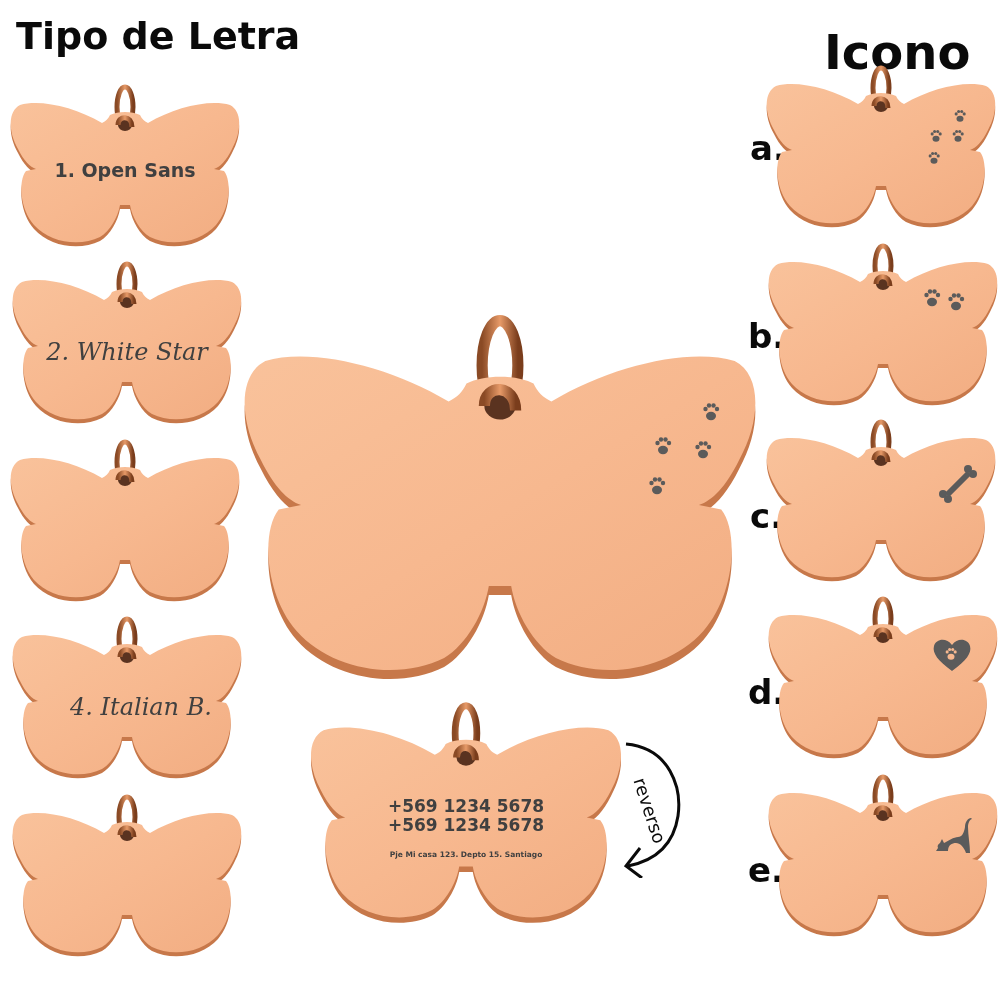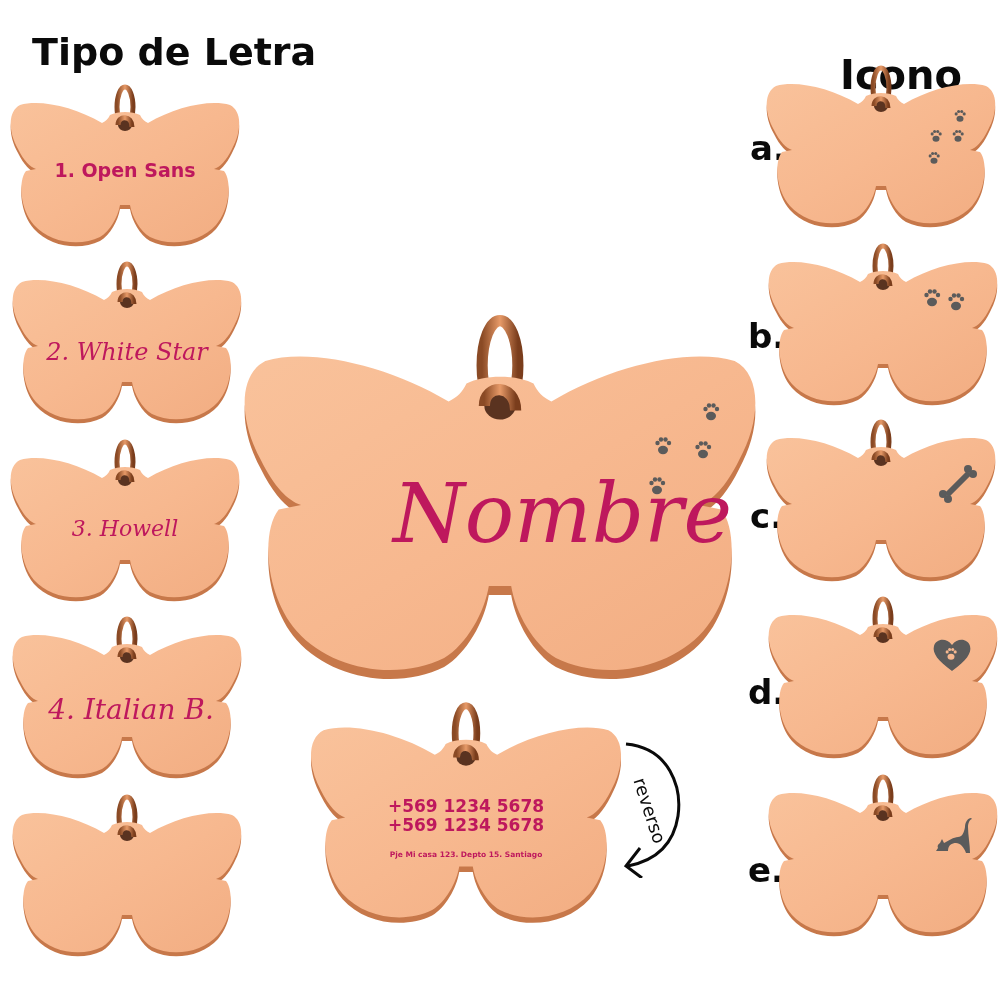--- a/index.html
+++ b/index.html
@@ -1,20 +1,20 @@
 <!DOCTYPE html>
 <html><head>
 <meta charset="utf-8">
 <style>
   html,body{margin:0;padding:0;background:#ffffff;}
   body{width:1000px;height:1000px;position:relative;overflow:hidden;font-family:"Liberation Sans",sans-serif;}
-  .heading{position:absolute;font-family:"DejaVu Sans",sans-serif;font-weight:bold;color:#0a0a0a;margin:16px;}
+  .heading{position:absolute;font-family:"DejaVu Sans",sans-serif;font-weight:bold;color:#0a0a0a;margin:0;}
   .tag{position:absolute;}
   .tag svg{position:absolute;left:0;top:0;width:100%;height:100%;overflow:visible;}
-  .engrave{position:absolute;color:#be185d;white-space:nowrap;text-align:center;}
+  .engrave{position:absolute;color:#404040;white-space:nowrap;text-align:center;}
   .letter{position:absolute;font-family:"DejaVu Sans",sans-serif;font-weight:bold;font-size:34px;color:#0a0a0a;}
   .sans{font-family:"DejaVu Sans",sans-serif;font-weight:bold;}
   .script{font-family:"DejaVu Serif",serif;font-style:italic;}
   .icon{position:absolute;}
 </style>
 </head>
 <body>
 
 <svg width="0" height="0" style="position:absolute">
   <defs>
@@ -44,57 +44,55 @@
       <ellipse cx="0" cy="4" rx="5" ry="4.2" fill="#5b5b5b"></ellipse>
       <circle cx="-5.5" cy="-3" r="2.2" fill="#5b5b5b"></circle>
       <circle cx="-2" cy="-6.5" r="2.2" fill="#5b5b5b"></circle>
       <circle cx="2.5" cy="-6.5" r="2.2" fill="#5b5b5b"></circle>
       <circle cx="6" cy="-3" r="2.2" fill="#5b5b5b"></circle>
     </g>
   </defs>
 </svg>
 
 <h1 class="heading" style="left:16px;top:14px;font-size:38px;">Tipo de Letra</h1>
-<h1 class="heading" style="left:824px;top:36px;font-size:40px;">Icono</h1>
+<h1 class="heading" style="left:824px;top:24px;font-size:48px;">Icono</h1>
 
 <div class="tag" style="left:10px;top:85px;width:230px;height:160px;">
   <svg viewBox="0 0 230 160">
       <use href="#bfly"></use>
     </svg>
   <div class="engrave sans" style="left:0;width:230px;top:74px;font-size:19px;">1. Open Sans</div>
 </div>
 <div class="tag" style="left:12px;top:262px;width:230px;height:160px;">
   <svg viewBox="0 0 230 160">
       <use href="#bfly"></use>
     </svg>
   <div class="engrave script" style="left:0;width:230px;top:76px;font-size:24px;">2. White Star</div>
 </div>
 <div class="tag" style="left:10px;top:440px;width:230px;height:160px;">
   <svg viewBox="0 0 230 160">
       <use href="#bfly"></use>
     </svg>
-  <div class="engrave script" style="left:0;width:230px;top:76px;font-size:22px;">3. Howell</div>
 </div>
 <div class="tag" style="left:12px;top:617px;width:230px;height:160px;">
   <svg viewBox="0 0 230 160">
       <use href="#bfly"></use>
     </svg>
-  <div class="engrave script" style="left:4px;width:230px;top:76px;font-size:28px;">4.  Italian B.</div>
+  <div class="engrave script" style="left:14px;width:230px;top:76px;font-size:24px;">4.  Italian B.</div>
 </div>
 <div class="tag" style="left:12px;top:795px;width:230px;height:160px;">
   <svg viewBox="0 0 230 160">
       <use href="#bfly"></use>
     </svg>
 </div>
 
 <div class="tag" style="left:243px;top:316px;width:514px;height:360px;">
   <svg viewBox="0 0 230 160" preserveAspectRatio="none">
       <use href="#bfly"></use>
     </svg>
-  <div class="engrave script" style="left:150px;top:150px;font-size:82px;">Nombre</div>
   <svg viewBox="0 0 110 110" style="left:392px;top:78px;width:110px;height:110px;">
     <use href="#paw" transform="translate(76,18)"></use>
     <use href="#paw" transform="translate(28,52)"></use>
     <use href="#paw" transform="translate(68,56)"></use>
     <use href="#paw" transform="translate(22,92)"></use>
   </svg>
 </div>
 
 <div class="tag" style="left:310px;top:703px;width:312px;height:218px;">
   <svg viewBox="0 0 230 160" preserveAspectRatio="none">

